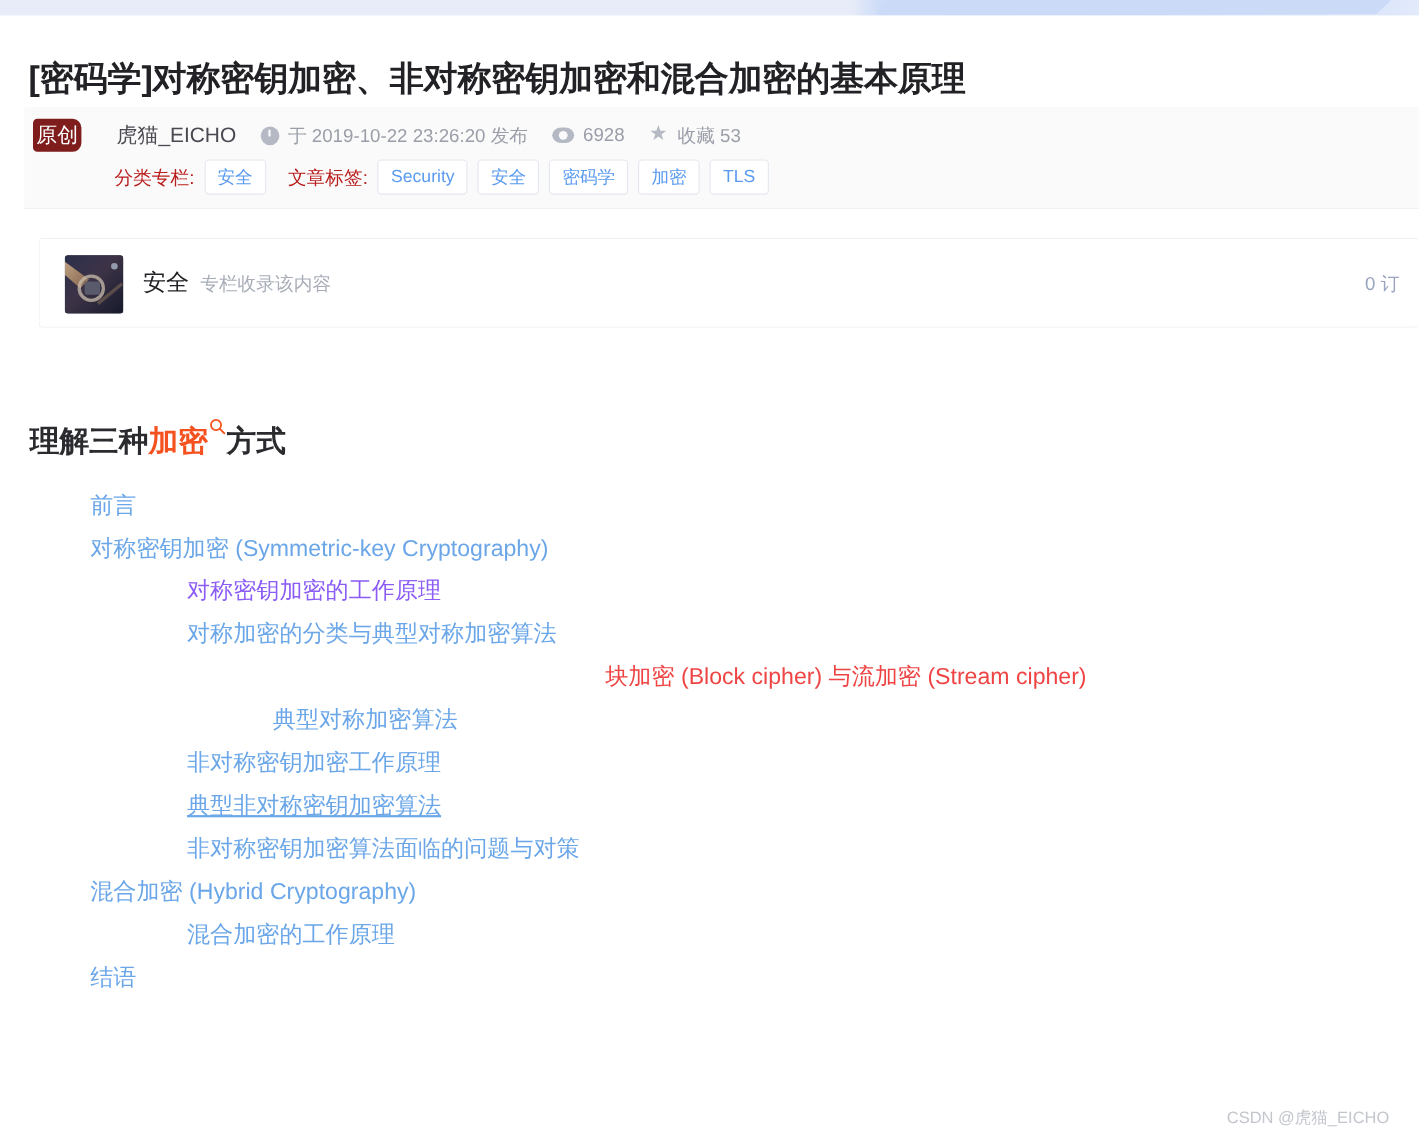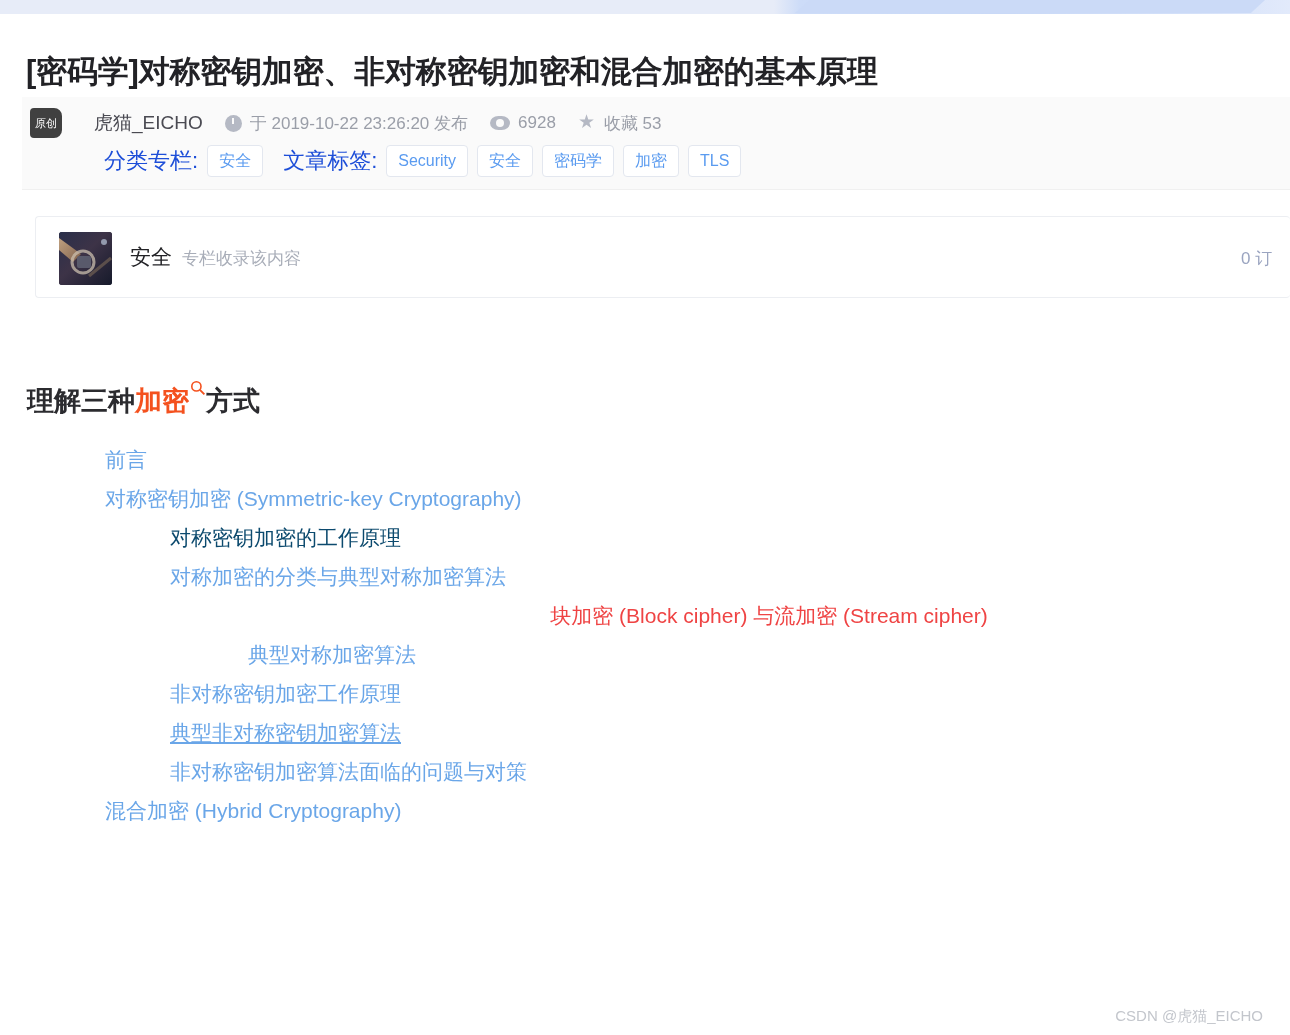--- a/index.html
+++ b/index.html
@@ -57,24 +57,24 @@
     position: absolute;
     left: 8px; top: 9px;
     height: 34px;
     display: flex;
     align-items: center;
   }
   .badge-original {
     display: inline-flex;
     align-items: center;
     justify-content: center;
-    width: 32px; height: 30px;
-    background: #404040;
+    width: 44px; height: 30px;
+    background: #7f1d1d;
     color: #ffffff;
-    font-size: 11px;
+    font-size: 19px;
     border-radius: 4px 8px 8px 4px;
     letter-spacing: 0px;
   }
   .author-name {
     margin-left: 32px;
     font-size: 19px;
     color: #4a4a52;
   }
   .meta-piece {
     display: inline-flex;
@@ -121,22 +121,22 @@
     line-height: 16px;
   }
 
   .meta-row2 {
     position: absolute;
     left: 82px; top: 48px;
     display: flex;
     align-items: center;
   }
   .meta-label {
-    font-size: 22px;
-    color: #1d4ed8;
+    font-size: 17px;
+    color: #b91c1c;
     margin-right: 9px;
   }
   .chip {
     display: inline-flex;
     align-items: center;
     justify-content: center;
     height: 32px;
     padding: 0 11px;
     margin-right: 9px;
     background: #ffffff;
@@ -212,21 +212,21 @@
   .toc-item {
     display: block;
     font-size: 21px;
     color: #6aa6e8;
     line-height: 39px;
     height: 39px;
     white-space: nowrap;
     text-decoration: none;
     font-weight: 400;
   }
-  .lvl1 { padding-left: 105px; }
+  .lvl1 { padding-left: 82px; }
   .lvl2 { padding-left: 170px; }
   .lvl3 { padding-left: 248px; }
 
   
   .watermark {
     position: absolute;
     right: 27px; bottom: 9px;
     font-size: 15px;
     color: #c3c6cc;
     white-space: nowrap;
@@ -308,25 +308,27 @@
       <svg width="16" height="16" viewBox="0 0 16 16" aria-hidden="true">
         <circle cx="6.4" cy="6.4" r="4.6" fill="none" stroke="#f4511e" stroke-width="1.6"></circle>
         <line x1="9.9" y1="9.9" x2="14.4" y2="14.4" stroke="#f4511e" stroke-width="1.8"></line>
       </svg>
     </span><span>方式</span>
   </div>
 
   <nav class="toc" id="toc">
       <a class="toc-item lvl1" style="color: rgb(106, 166, 232);">前言</a>
       <a class="toc-item lvl1" style="color: rgb(106, 166, 232);">对称密钥加密 (Symmetric-key Cryptography)</a>
-      <a class="toc-item lvl2" style="color: #0c4a6e;">对称密钥加密的工作原理</a>
+      <a class="toc-item lvl2" style="color: #8b5cf6;">对称密钥加密的工作原理</a>
       <a class="toc-item lvl2" style="color: rgb(106, 166, 232);">对称加密的分类与典型对称加密算法</a>
       <a class="toc-item lvl3" style="color: #ef4444; text-align: center;">块加密 (Block cipher) 与流加密 (Stream cipher)</a>
       <a class="toc-item lvl3" style="color: rgb(106, 166, 232);">典型对称加密算法</a>
       <a class="toc-item lvl2" style="color: rgb(106, 166, 232);">非对称密钥加密工作原理</a>
       <a class="toc-item lvl2" style="color: rgb(106, 166, 232); text-decoration: underline;">典型非对称密钥加密算法</a>
       <a class="toc-item lvl2" style="color: rgb(106, 166, 232);">非对称密钥加密算法面临的问题与对策</a>
       <a class="toc-item lvl1" style="color: rgb(106, 166, 232);">混合加密 (Hybrid Cryptography)</a>
+      <a class="toc-item lvl2" style="color: rgb(106, 166, 232);">混合加密的工作原理</a>
+      <a class="toc-item lvl1" style="color: rgb(106, 166, 232);">结语</a>
     </nav>
 
   <div class="watermark">CSDN @虎猫_EICHO</div>
 
 </div>
 
 </body></html>

